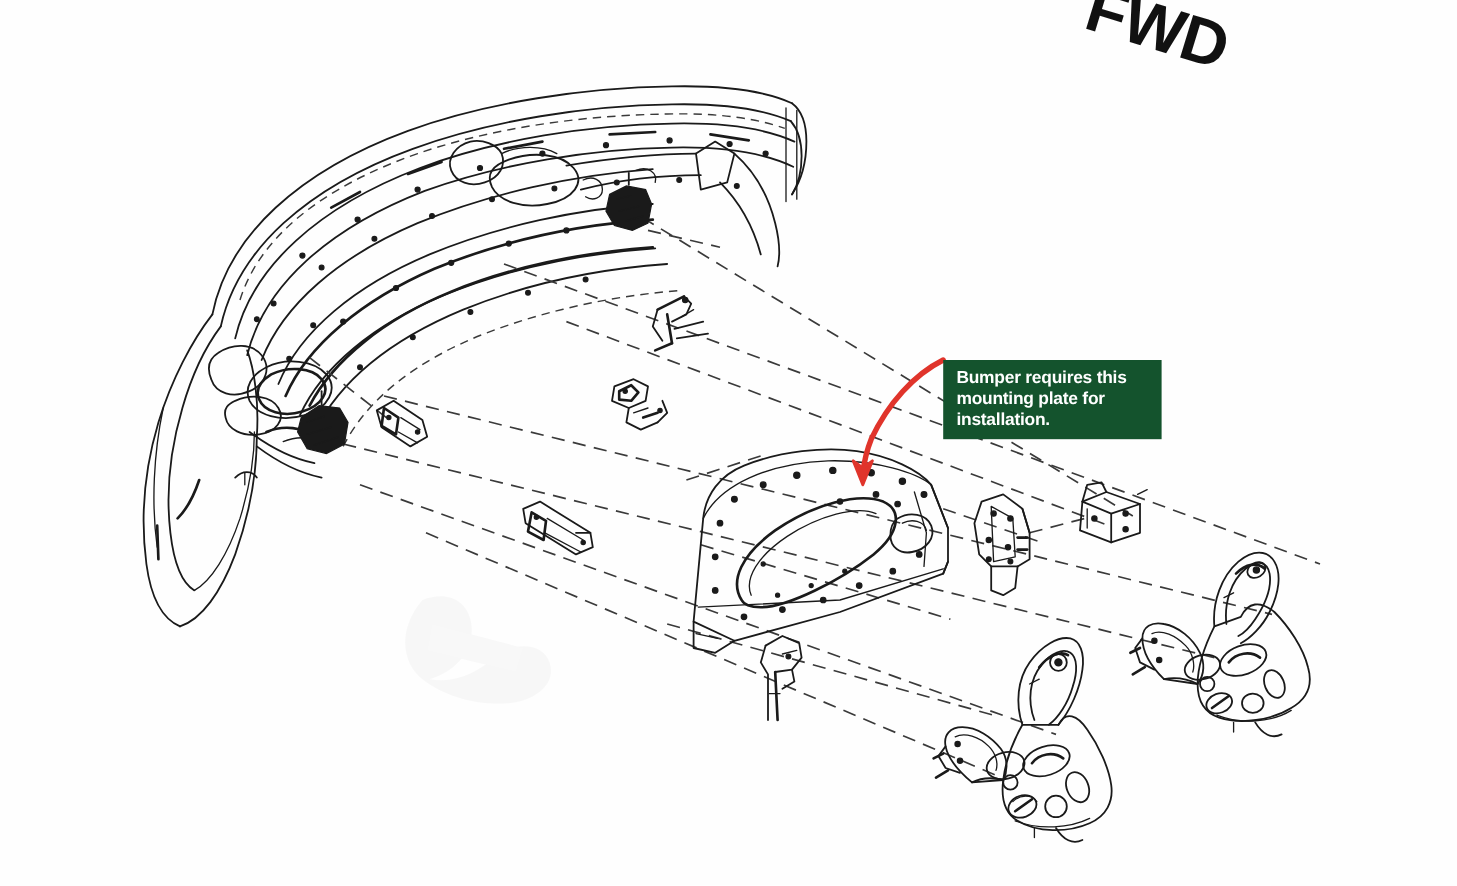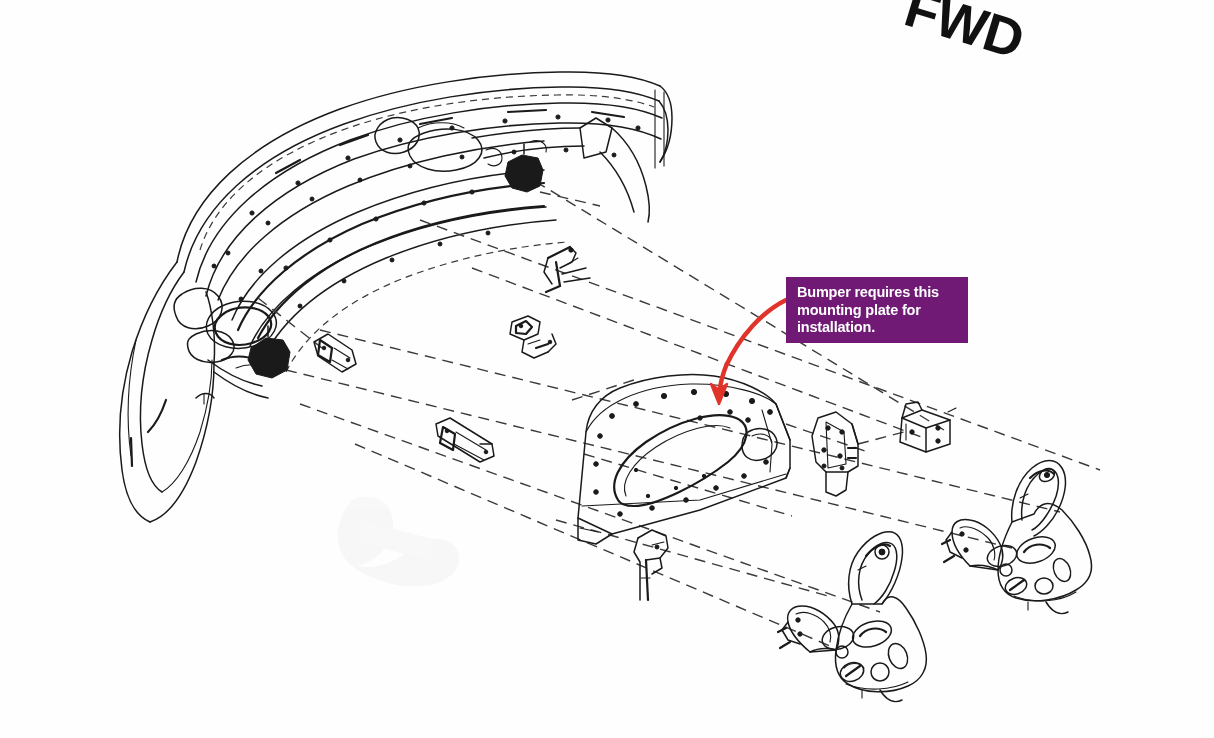--- a/index.html
+++ b/index.html
@@ -9,22 +9,22 @@
     font-family:"Liberation Sans", sans-serif;
     overflow:hidden;position:relative;
   }
   #page{
     position:relative;width:1214px;height:738px;
     background:#fefefe;overflow:hidden;
   }
   #diagram{position:absolute;left:0;top:0;width:1214px;height:738px;}
   .callout-box{
     position:absolute;
-    left:786px;top:277px;width:182px;height:66px;
-    background:#701a75;
+    left:786px;top:300px;width:182px;height:66px;
+    background:#14532d;
     box-sizing:border-box;
     padding:7px 20px 0 11px;
   }
   .callout-text{
     color:#ffffff;
     font-family:"Liberation Sans", sans-serif;
     font-weight:bold;
     font-size:14.5px;
     line-height:17.5px;
     letter-spacing:-0.2px;

